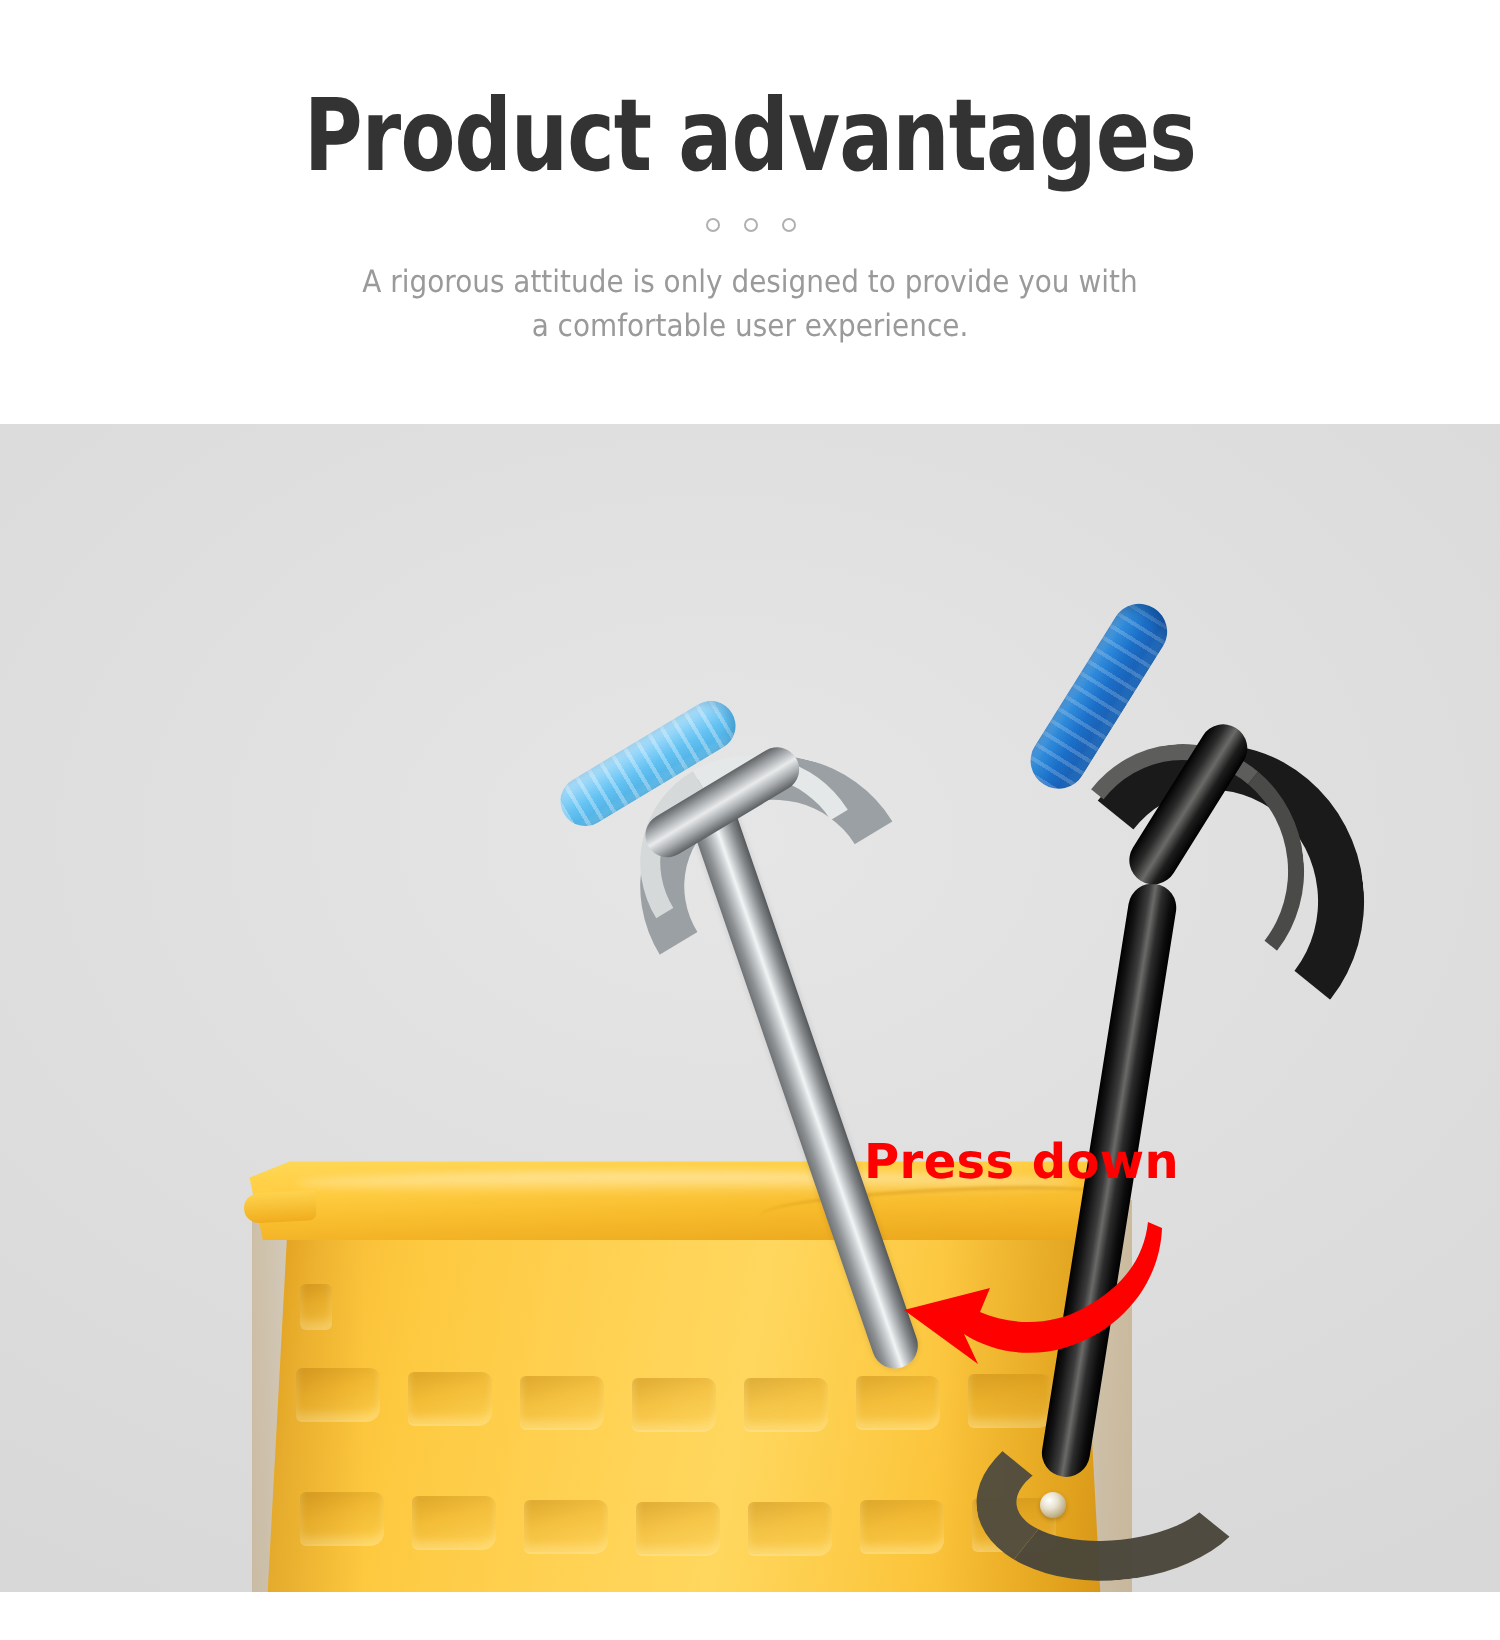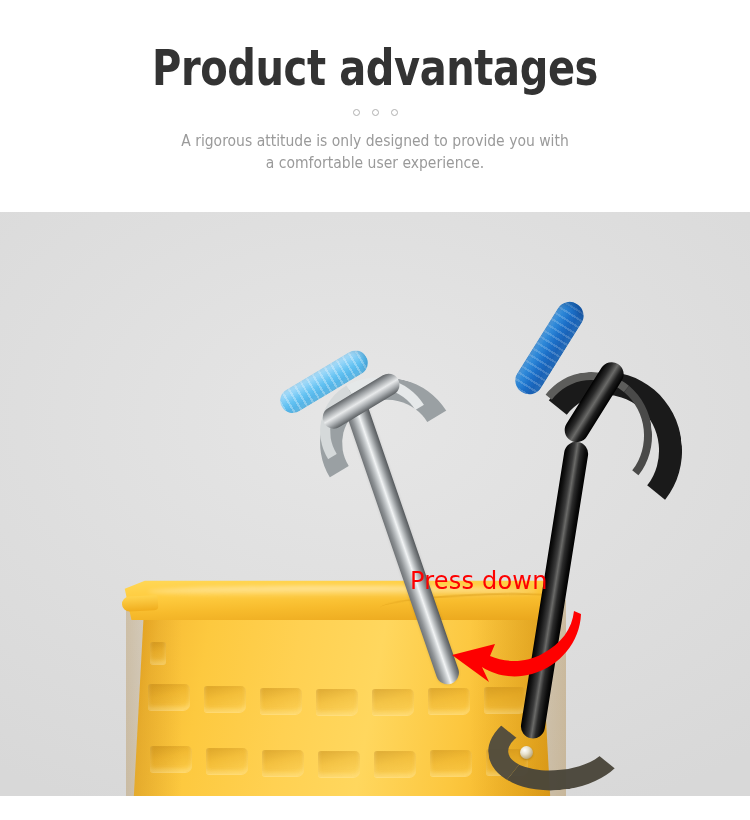--- a/index.html
+++ b/index.html
@@ -361,25 +361,25 @@
     border-bottom-color: #4a463a;
     border-left-color: #514c3e;
     border-radius: 50%;
     transform: rotate(-6deg);
     opacity: .96;
   }
 
   
   .press-label {
     position: absolute;
-    left: 410px;
+    left: 432px;
     top: 355px;
     font-family: "DejaVu Sans", sans-serif;
     font-size: 24px;
-    font-weight: normal;
+    font-weight: bold;
     color: #fe0000;
     letter-spacing: .2px;
     white-space: nowrap;
   }
   .arrow {
     position: absolute;
     left: 448px;
     top: 396px;
     width: 140px;
     height: 84px;

